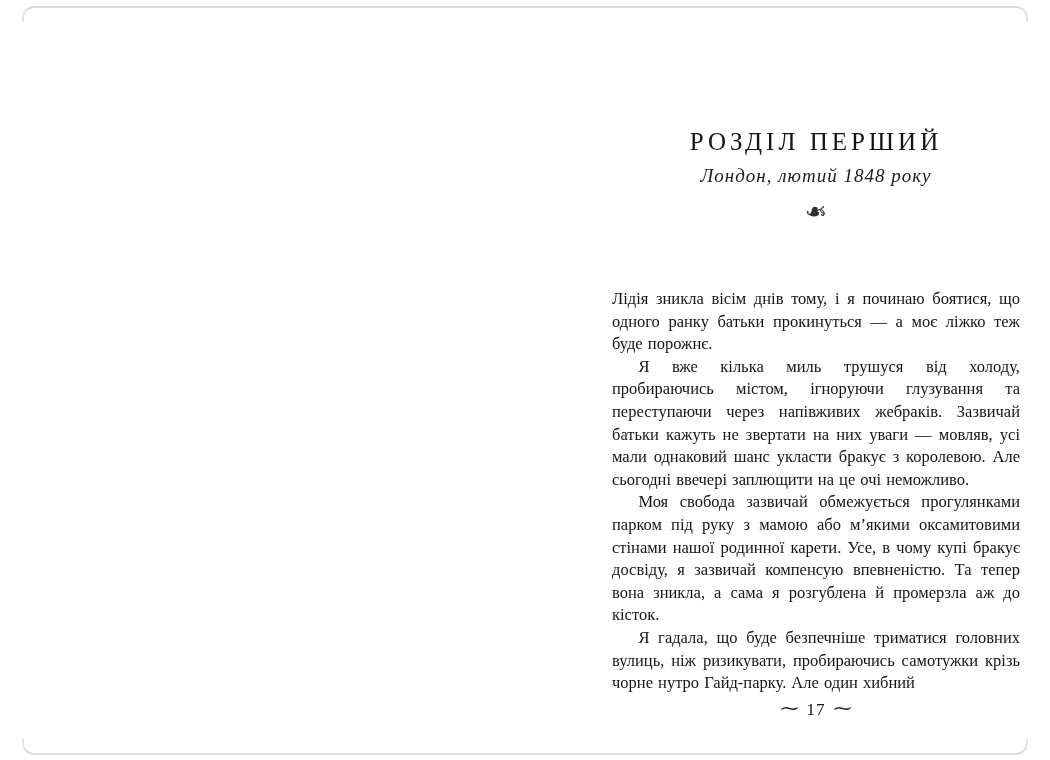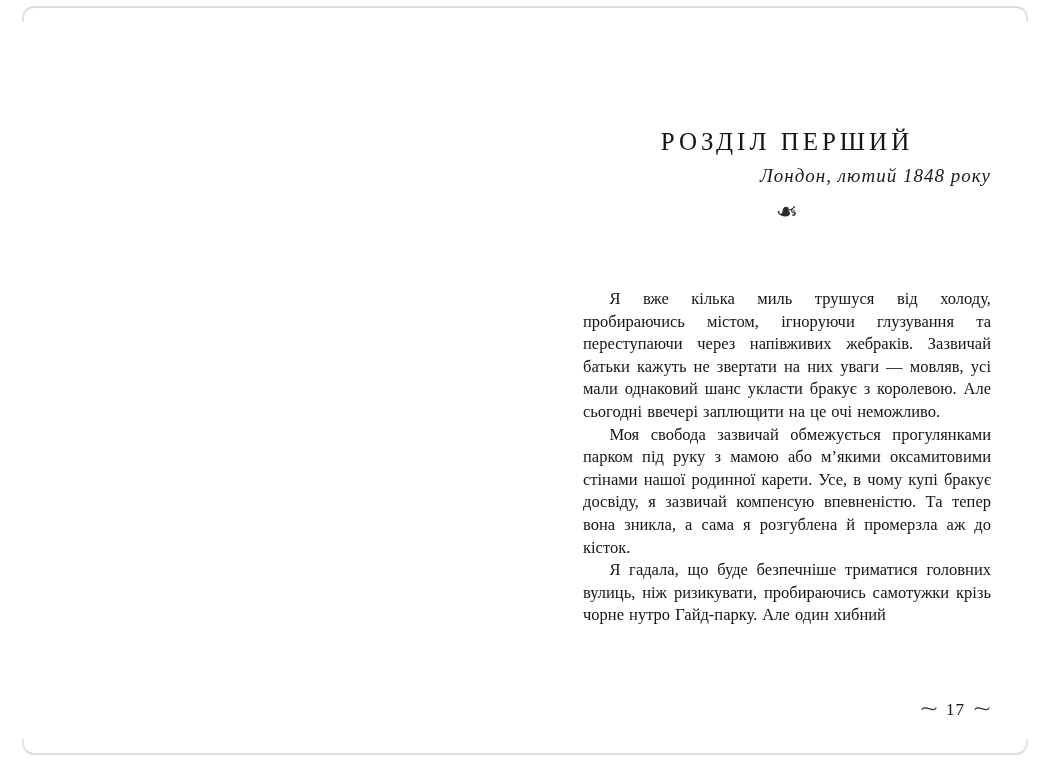--- a/index.html
+++ b/index.html
@@ -39,38 +39,38 @@
     bottom: 5px;
     border-bottom: 2px solid #dcdcdc;
     border-left: 2px solid #e4e4e4;
     border-right: 2px solid #e4e4e4;
     border-radius: 0 0 12px 12px;
   }
 
   
   .page-right {
     position: absolute;
-    left: 583px;
+    left: 612px;
     top: 0;
     width: 408px;
     height: 100%;
   }
 
   .chapter-title {
     margin: 128px 0 0 0;
     text-align: center;
     font-size: 25px;
     font-weight: 400;
     letter-spacing: 4px;
     color: #141414;
   }
 
   .chapter-subtitle {
     margin-top: 9px;
-    text-align: right;
+    text-align: center;
     font-style: italic;
     font-size: 19px;
     letter-spacing: 1px;
     color: #1c1c1c;
   }
 
   .ornament {
     margin-top: 12px;
     text-align: center;
     font-size: 27px;
@@ -93,24 +93,23 @@
   }
   .body-text p.first {
     text-indent: 0;
   }
 
   .folio {
     position: absolute;
     left: 0;
     right: 0;
     bottom: 40px;
-    text-align: right;
+    text-align: center;
     font-size: 17px;
     color: #141414;
-    font-family: Liberation Serif, serif;
   }
   .folio .num {
     padding: 0 8px;
     letter-spacing: 1px;
   }
   .folio-decor {
     font-size: 18px;
     color: #2a2a2a;
     position: relative;
     top: -1px;
@@ -126,20 +125,21 @@
 
   <div class="page-right">
 
     <h1 class="chapter-title">РОЗДІЛ ПЕРШИЙ</h1>
 
     <div class="chapter-subtitle">Лондон, лютий 1848 року</div>
 
     <div class="ornament">❧</div>
 
     <div class="body-text">
+      <p class="first">Лідія зникла вісім днів тому, і я починаю боятися, що одного ранку батьки прокинуться — а моє ліжко теж буде порожнє.</p>
       <p>Я вже кілька миль трушуся від холоду, пробираючись містом, ігноруючи глузування та переступаючи через напівживих жебраків. Зазвичай батьки кажуть не звертати на них уваги — мовляв, усі мали однаковий шанс укласти бракує з королевою. Але сьогодні ввечері заплющити на це очі неможливо.</p>
       <p>Моя свобода зазвичай обмежується прогулянками парком під руку з мамою або м’якими оксамитовими стінами нашої родинної карети. Усе, в чому купі бракує досвіду, я зазвичай компенсую впевненістю. Та тепер вона зникла, а сама я розгублена й промерзла аж до кісток.</p>
       <p>Я гадала, що буде безпечніше триматися головних вулиць, ніж ризикувати, пробираючись самотужки крізь чорне нутро Гайд-парку. Але один хибний</p>
     </div>
 
     <div class="folio">
       <span class="folio-decor">⁓</span><span class="num">17</span><span class="folio-decor">⁓</span>
     </div>
 
   </div>

